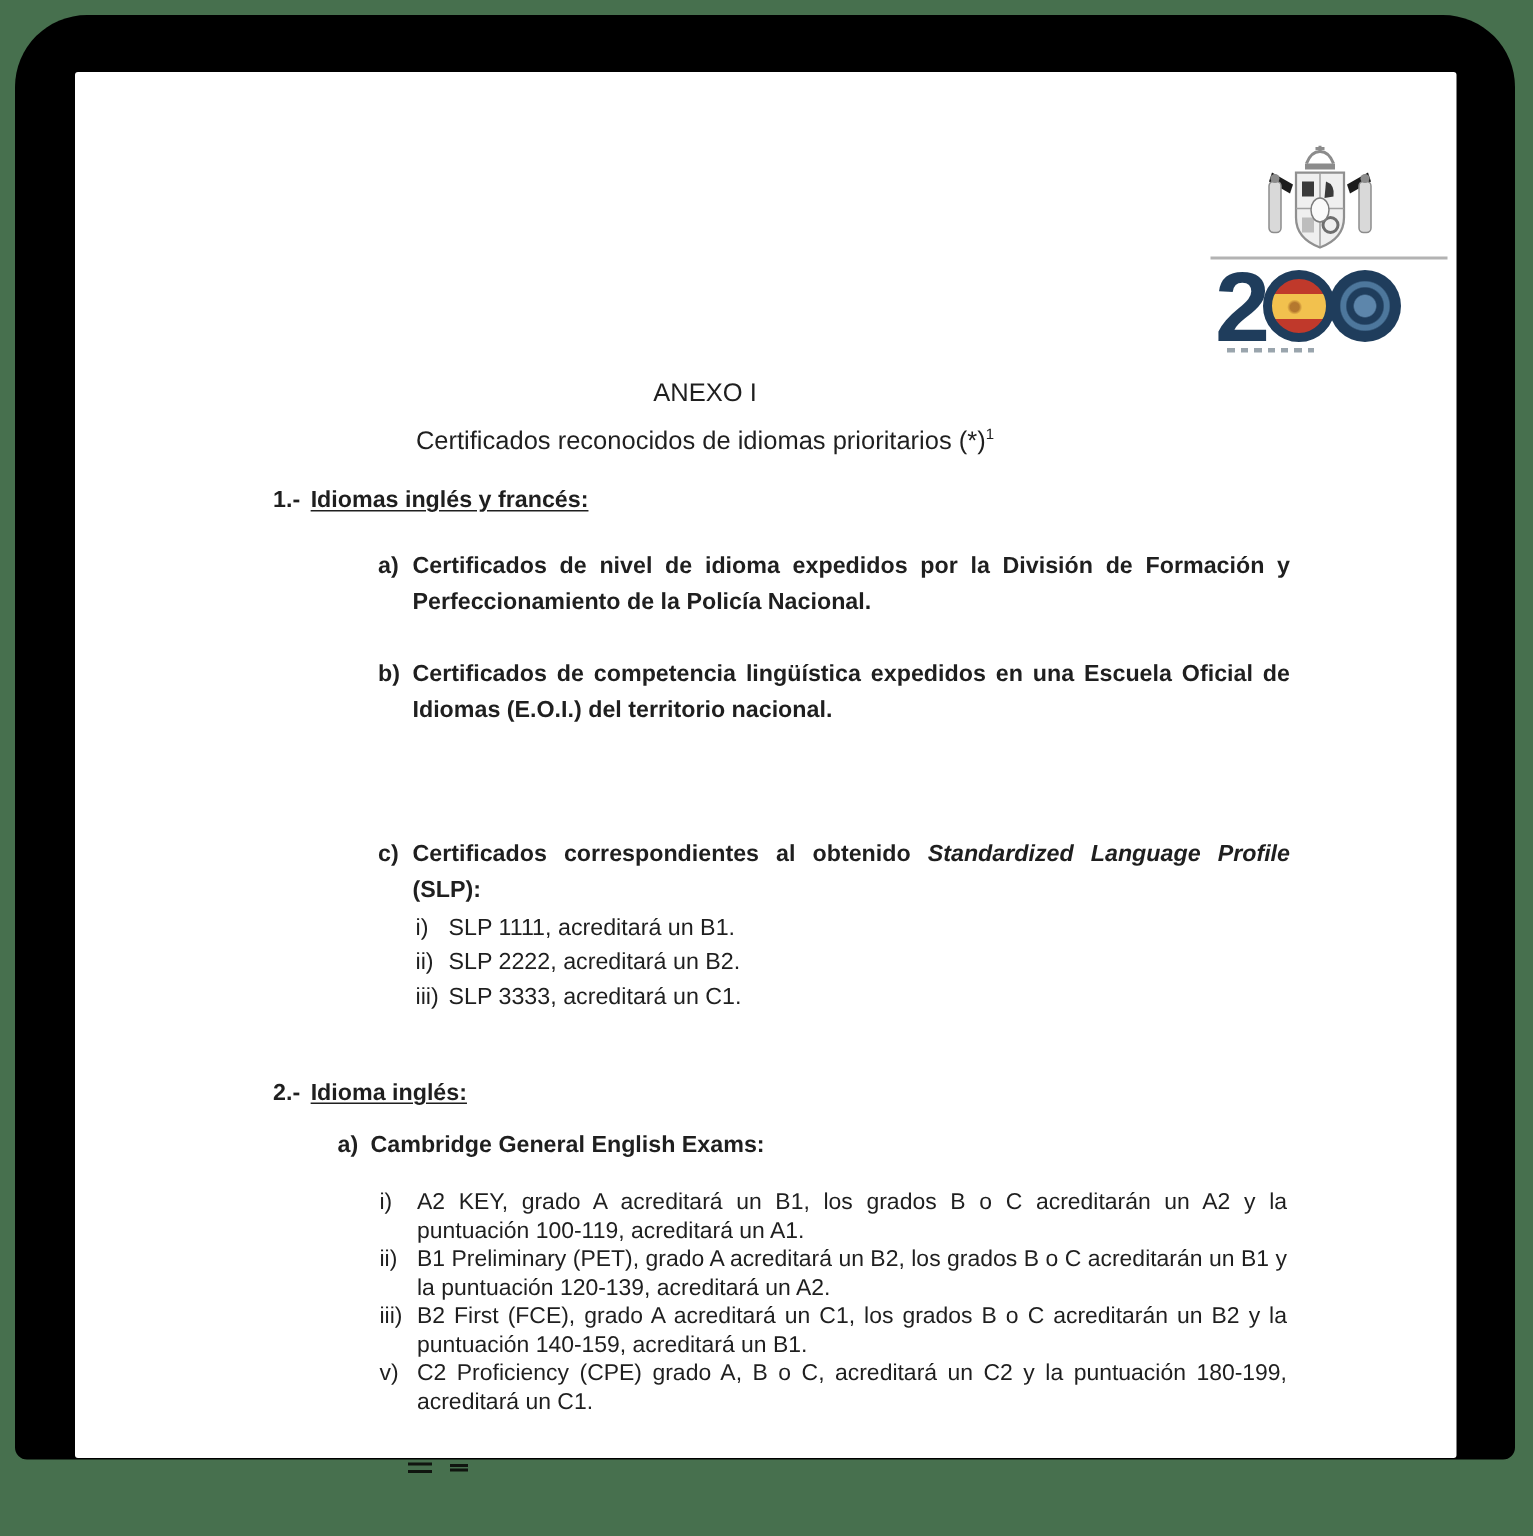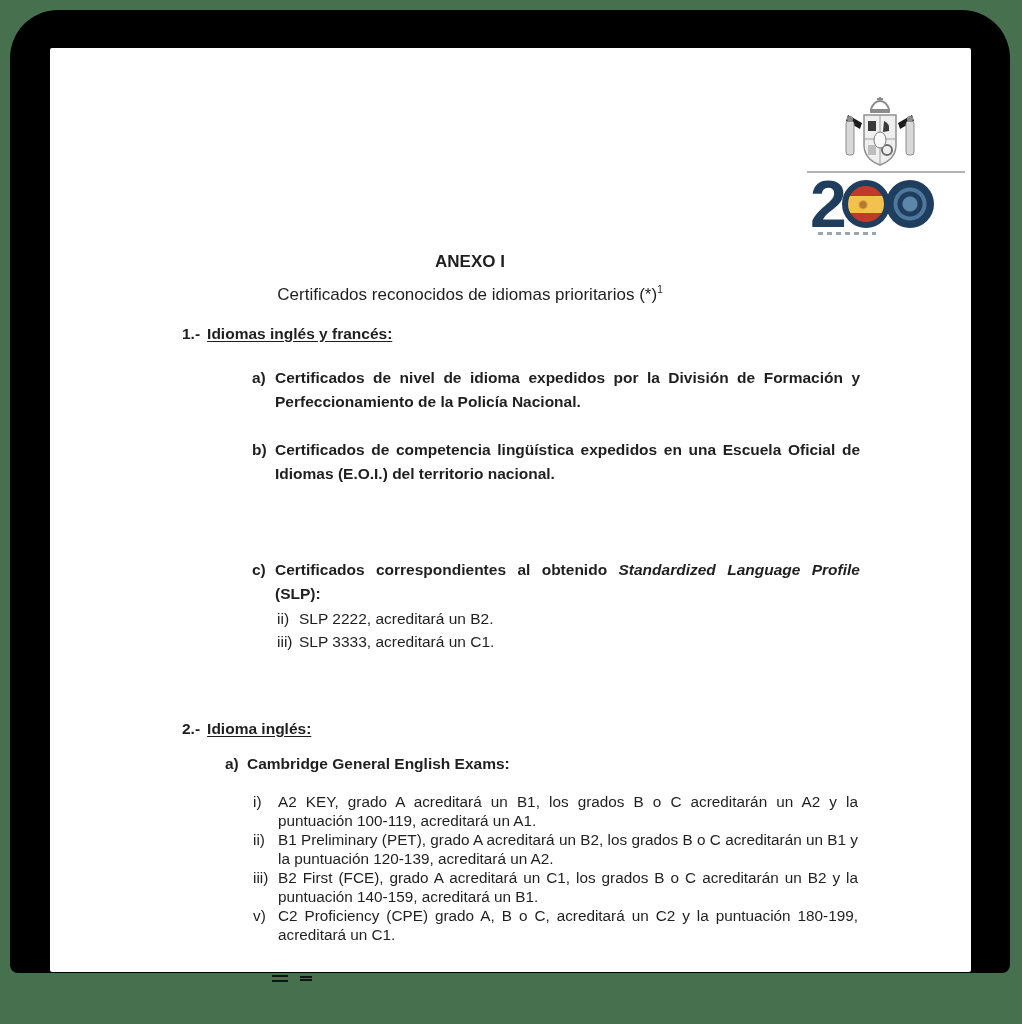--- a/index.html
+++ b/index.html
@@ -42,21 +42,21 @@
     background: radial-gradient(circle,
       #5d86ab 0 7px, #1f3d5c 8px 12px, #4d779c 13px 16px, #1f3d5c 17px 100%);
   }
   .micro {
     left:768px; top:184px; width:58px; height:3px;
     background: repeating-linear-gradient(90deg, #9aa5ad 0 5px, transparent 5px 9px);
   }
 
   
   .title   { left:40px; top:204px; width:760px; text-align:center;
-             font-size:17px; font-weight:bold; }
+             font-size:17px; font-weight:normal; }
   .subtitle{ left:40px; top:236px; width:760px; text-align:center;
              font-size:17px; font-weight:normal; }
   .subtitle sup { font-size:10px; }
 
   .sec-head { font-size:15.5px; font-weight:bold; white-space:nowrap; }
   .sec1-head { left:132px; top:277px; }
   .sec2-head { left:132px; top:672px; }
   .head-underline { text-decoration:underline; text-underline-offset:2px; margin-left:7px; }
 
   .s1-item {
@@ -146,20 +146,23 @@
       <div>Certificados de competencia lingüística expedidos en una Escuela Oficial de Idiomas (E.O.I.) del territorio nacional.</div>
     </div>
 
     <div class="abs s1-item" id="item-c">
       <span class="item-label">c)</span>
       <span>Certificados correspondientes al obtenido </span><span class="italic">Standardized Language Profile</span><span> (SLP):</span>
     </div>
 
     <div class="abs c-subitems">
       <div>
+        <span class="rlbl">i)</span><span>SLP 1111, acreditará un B1.</span>
+      </div>
+      <div>
         <span class="rlbl">ii)</span><span>SLP 2222, acreditará un B2.</span>
       </div>
       <div>
         <span class="rlbl">iii)</span><span>SLP 3333, acreditará un C1.</span>
       </div>
     </div>
 
     <div class="abs sec-head sec2-head">
       <span>2.-</span><span class="head-underline">Idioma inglés:</span>
     </div>

